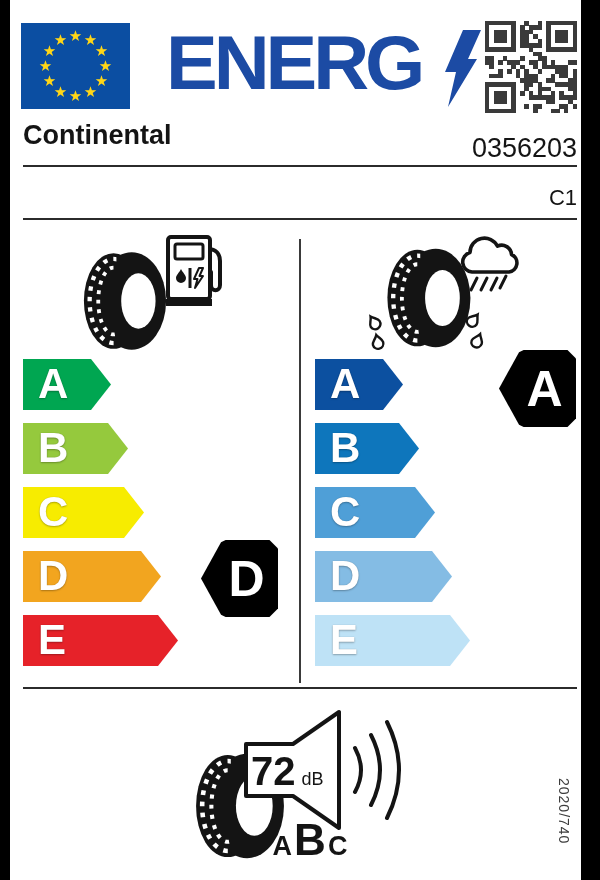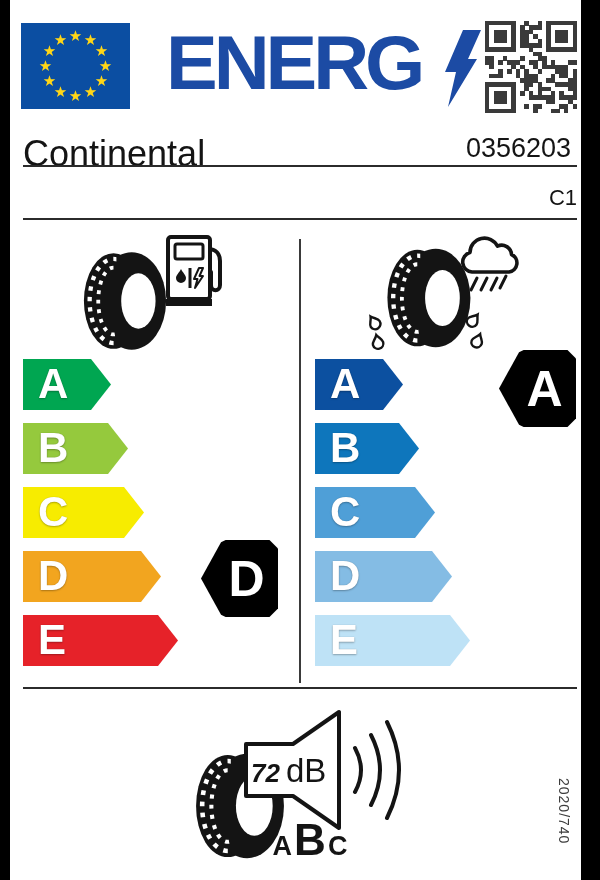--- a/index.html
+++ b/index.html
@@ -13,22 +13,22 @@
 
   
   .eu-flag { position:absolute; left:21px; top:23px; width:109px; height:86px; background:#0B4EA2; }
   .eu-flag .star { position:absolute; color:#FFD617; font-size:15px; line-height:15px; width:15px; text-align:center; }
   .energ { position:absolute; left:166px; top:22px; font-size:76px; line-height:82px; font-weight:800;
            color:#1C4BA4; letter-spacing:-4px; transform:scaleX(1.02); transform-origin:left; }
   .bolt { position:absolute; left:443px; top:30px; }
   .qr { position:absolute; left:483px; top:21px; }
 
   
-  .brand-name { position:absolute; left:23px; top:133px; font-size:36px; font-weight:400; }
-  .brand-id   { position:absolute; right:29px; top:133px; font-size:27px; }
+  .brand-name { position:absolute; left:23px; top:120px; font-size:27px; font-weight:700; }
+  .brand-id   { position:absolute; right:23px; top:133px; font-size:27px; }
   .rule { position:absolute; left:23px; width:554px; height:2px; background:#2B2B2B; }
   .rule1 { top:165px; } .rule2 { top:218px; } .rule3 { top:687px; }
   .spec-size  { position:absolute; left:23px; top:176px; font-size:32px; }
   .spec-class { position:absolute; right:23px; top:185px; font-size:22px; }
 
   .vdivider { position:absolute; left:299px; top:239px; width:2px; height:444px; background:#3A3A3A; }
 
   
   .pict { position:absolute; }
   .tire-fuel  { left:82px;  top:251px; }
@@ -50,22 +50,22 @@
                 clip-path:polygon(0 50%, 26% 3%, 32% 0, 89% 0, 100% 11%, 100% 89%, 89% 100%, 32% 100%, 26% 97%);
                 display:flex; align-items:center; justify-content:center; }
   .rating-tag span { font-size:50px; font-weight:700; margin-left:14px; }
   .tag-fuel { left:201px; top:540px; }
   .tag-wet  { left:499px; top:350px; }
 
   
   .tire-noise { left:194px; top:748px; }
   .speaker { position:absolute; left:243px; top:704px; }
   .db-value { position:absolute; left:251px; top:752px; display:flex; align-items:baseline; gap:6px; }
-  .db-value .num { font-size:26px; font-weight:800; line-height:38px;font-style:italic; }
-  .db-value .unit { font-size:33px; }
+  .db-value .num { font-size:40px; font-weight:800; line-height:38px; }
+  .db-value .unit { font-size:18px; }
   .noise-classes { position:absolute; left:260px; top:818px; width:100px; display:flex;
                    align-items:baseline; justify-content:center; gap:2px; }
   .noise-class { font-size:27px; font-weight:600; line-height:44px; }
   .noise-class.big { font-size:44px; font-weight:800; }
 
   .regulation { position:absolute; left:556px; top:778px; writing-mode:vertical-rl;
                 font-size:14px; letter-spacing:1px; color:#3C3C3C; }
 </style>
 </head>
 <body>

